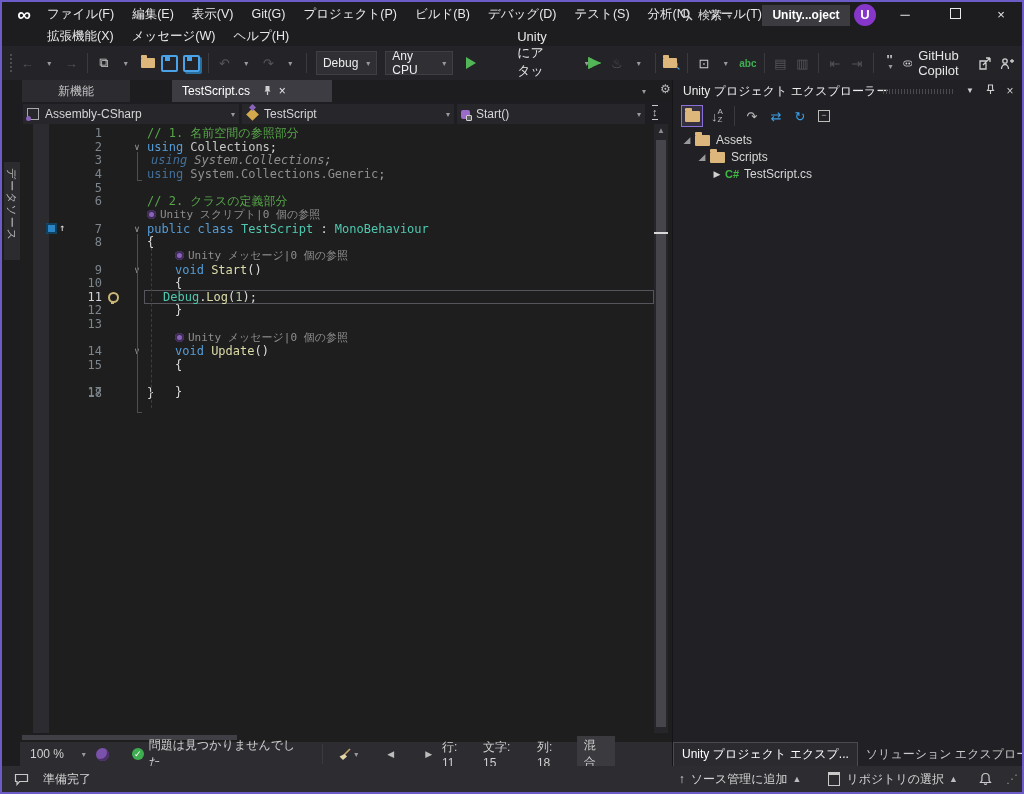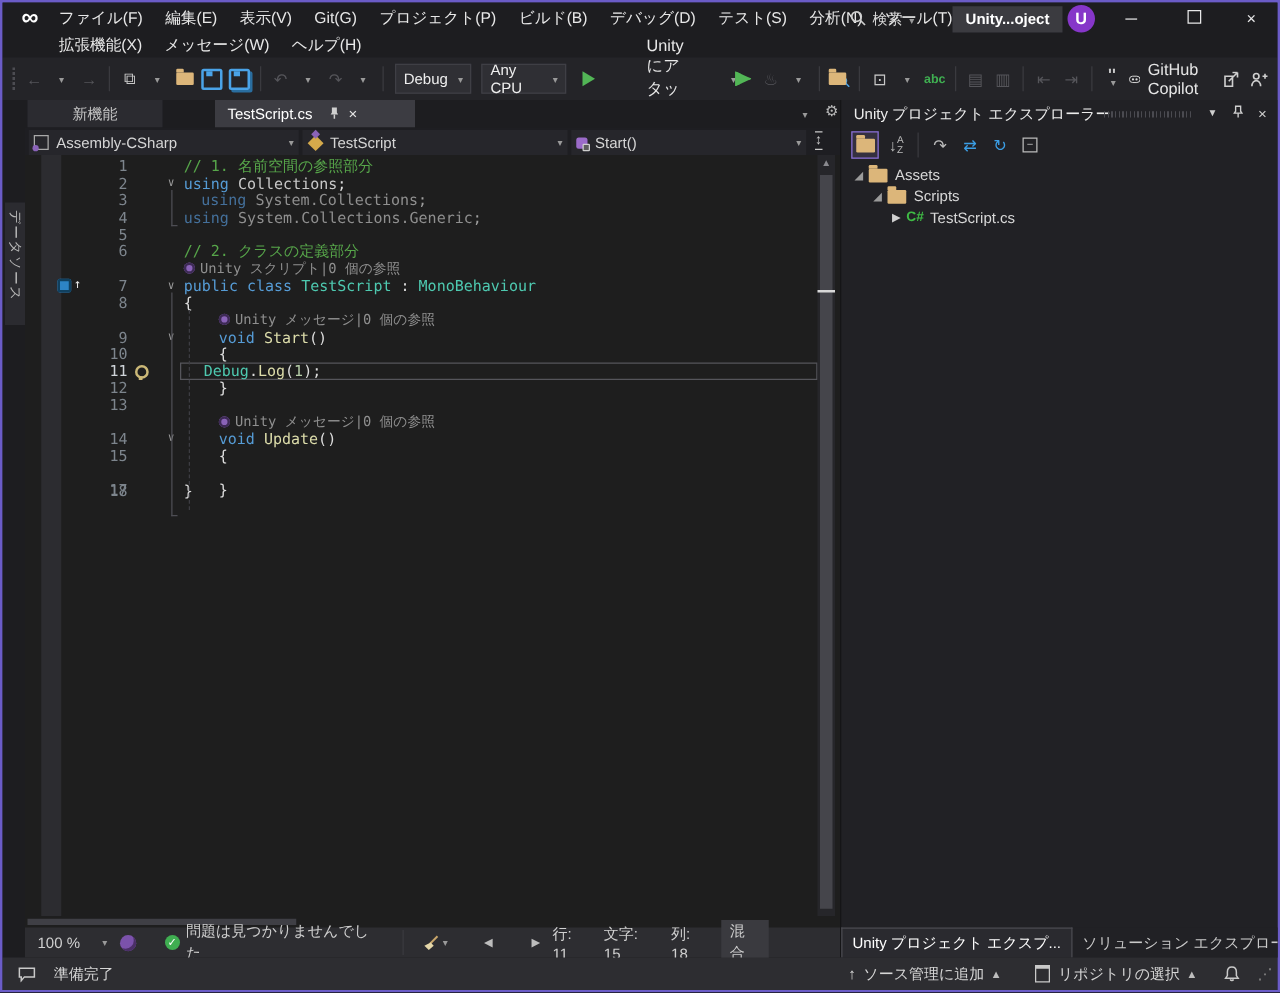--- a/index.html
+++ b/index.html
@@ -260,21 +260,21 @@
         <span class="caret" style="margin-left:auto">▾</span>
       </span>
       <span class="abs" style="left:632px;top:3px;color:#c9c9c9;font-size:11px;border-top:1px solid #c9c9c9;border-bottom:1px solid #c9c9c9;line-height:13px;">↕</span>
     </div>
 
     <div class="codearea">
       <div class="glyphmargin"></div>
       <div id="rows">
           <div class="crow" style="top: 0px;"><span class="lnum">1</span><span class="ctext" style="left: 127px;"><span class="tk-cm">// 1. 名前空間の参照部分</span></span></div>
           <div class="crow" style="top: 13.65px;"><span class="lnum">2</span><span class="fold">∨</span><span class="ctext" style="left: 127px;"><span class="tk-kw">using </span><span class="tk-ns">Collections</span><span class="tk-pl">;</span></span></div>
-          <div class="crow" style="top: 27.3px;"><span class="lnum">3</span><span class="ctext" style="left: 141px;"><span class="tk-kwF">using </span><span class="tk-nsF">System.Collections</span><span class="tk-plF">;</span></span></div>
+          <div class="crow" style="top: 27.3px;"><span class="lnum">3</span><span class="ctext" style="left: 131px; font-style: italic;"><span class="tk-kwF">using </span><span class="tk-nsF">System.Collections</span><span class="tk-plF">;</span></span></div>
           <div class="crow" style="top: 40.95px;"><span class="lnum">4</span><span class="ctext" style="left: 127px;"><span class="tk-kwF">using </span><span class="tk-nsF">System.Collections.Generic</span><span class="tk-plF">;</span></span></div>
           <div class="crow" style="top: 54.6px;"><span class="lnum">5</span><span class="ctext" style="left: 127px;"></span></div>
           <div class="crow" style="top: 68.25px;"><span class="lnum">6</span><span class="ctext" style="left: 127px;"><span class="tk-cm">// 2. クラスの定義部分</span></span></div>
           <div class="crow" style="top: 81.9px;"><span class="ctext lens" style="left: 127px;"><span class="lensdot"></span><span>Unity スクリプト</span><span>|</span><span>0 個の参照</span></span></div>
           <div class="crow" style="top: 95.55px;"><span class="lnum">7</span><span class="fold">∨</span><span class="ctext" style="left: 127px;"><span class="tk-kw">public class </span><span class="tk-ty">TestScript</span><span class="tk-pl"> : </span><span class="tk-ty">MonoBehaviour</span></span><span class="g7box"></span><span class="g7arrow">↑</span></div>
           <div class="crow" style="top: 109.2px;"><span class="lnum">8</span><span class="ctext" style="left: 127px;"><span class="tk-pl">{</span></span></div>
           <div class="crow" style="top: 122.85px;"><span class="ctext lens" style="left: 155px;"><span class="lensdot"></span><span>Unity メッセージ</span><span>|</span><span>0 個の参照</span></span></div>
           <div class="crow" style="top: 136.5px;"><span class="lnum">9</span><span class="fold">∨</span><span class="ctext" style="left: 155px;"><span class="tk-kw">void </span><span class="tk-me">Start</span><span class="tk-pl">()</span></span></div>
           <div class="crow" style="top: 150.15px;"><span class="lnum">10</span><span class="ctext" style="left: 155px;"><span class="tk-pl">{</span></span></div>
           <div class="crow" style="top: 163.8px;"><div class="curbox"></div><span class="lnum on">11</span><span class="ctext" style="left: 143px;"><span class="tk-ty">Debug</span><span class="tk-pl">.</span><span class="tk-me">Log</span><span class="tk-pl">(</span><span class="tk-nu">1</span><span class="tk-pl">);</span></span><span class="bulb"></span></div>

